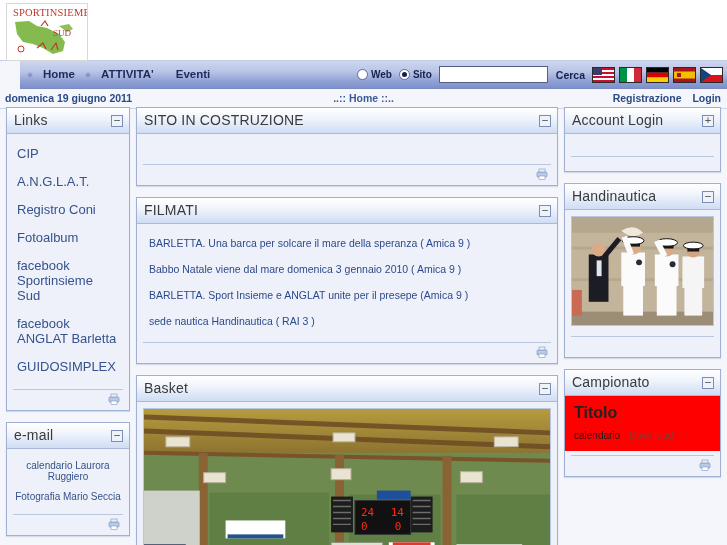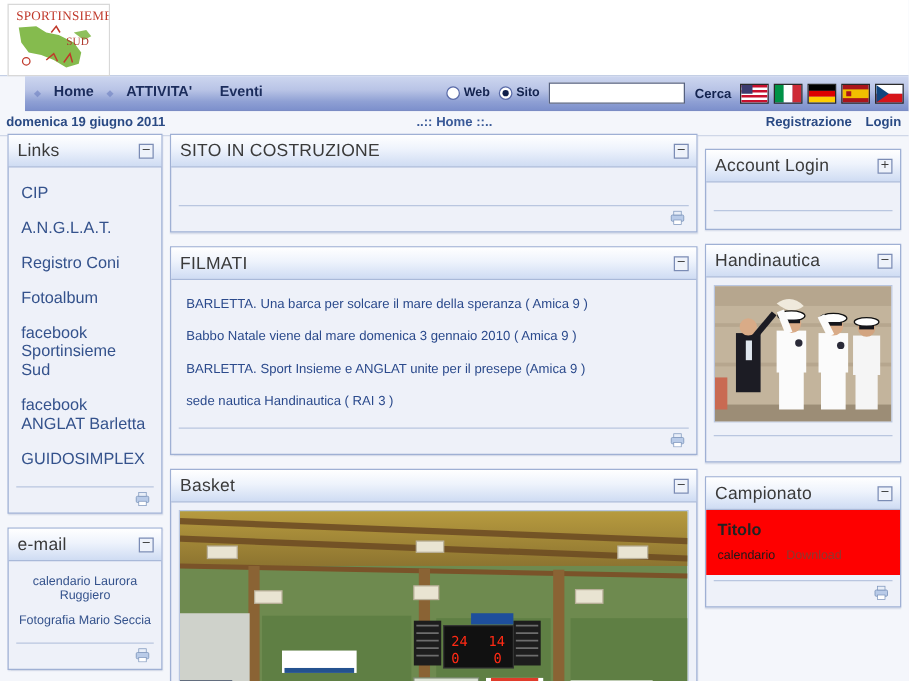--- a/index.html
+++ b/index.html
@@ -41,21 +41,21 @@
   .datetxt{position:absolute;left:5px;top:3px;font-size:10.5px;font-weight:bold;color:#2a4a84;}
   .crumb{position:absolute;left:0;right:0;top:3px;text-align:center;font-size:10.5px;
          font-weight:bold;color:#3a5a98;}
   .toplinks{position:absolute;right:6px;top:3px;font-size:10.5px;font-weight:bold;color:#2a4a84;}
   .toplinks span{cursor:pointer;margin-left:8px;}
 
   
   .content{position:absolute;left:0;top:107px;width:727px;height:438px;}
   .colL{position:absolute;left:6px;top:0;width:124px;}
   .colC{position:absolute;left:136px;top:0;width:422px;}
-  .colR{position:absolute;left:564px;top:12px;width:157px;}
+  .colR{position:absolute;left:564px;top:0;width:157px;}
 
   
   .panel{border:1px solid #9fb0d4;background:#eef1f9;margin-bottom:11px;
          box-shadow:0 1px 1px rgba(120,140,180,.25);}
   .ph{height:25px;position:relative;
       background:linear-gradient(to bottom,#ffffff 0%,#eef3fc 45%,#cfdcf3 100%);
       border-bottom:1px solid #a9b9d9;}
   .ph .title{position:absolute;left:7px;top:4px;font-size:14px;color:#3a3a3a;
              font-weight:normal;letter-spacing:.2px;}
   .ph .toggle{position:absolute;right:6px;top:7px;width:10px;height:10px;
@@ -66,21 +66,21 @@
   .printer{position:absolute;right:2px;top:3px;width:14px;height:12px;cursor:pointer;}
 
   .lnk{display:block;color:#34528c;font-size:13px;padding:4px 2px 9px 2px;cursor:pointer;}
   .lnkC{display:block;color:#2b4a8c;font-size:10.5px;padding:5px 4px 9px 4px;cursor:pointer;}
   .mailitem{display:block;color:#34528c;font-size:10px;text-align:center;padding:3px 0 6px 0;cursor:pointer;}
 
   .photo{width:100%;display:block;}
   .imgframe{border:1px solid #b9c6e0;background:#fff;padding:0;line-height:0;}
 
   .redbox{background:#fe0000;padding:8px 9px 10px 9px;}
-  .redbox .t{font-weight:bold;color:#222;font-size:13px;display:block;margin-bottom:7px;}
+  .redbox .t{font-weight:bold;color:#222;font-size:16px;display:block;margin-bottom:7px;}
   .redbox .r{font-size:10px;color:#1a1a1a;}
   .redbox .r a{color:#8a3a30;cursor:pointer;margin-left:6px;text-align:center;}
 
   .loginbody{height:8px;}
 </style>
 </head>
 <body>
 
 <div class="page">
 

